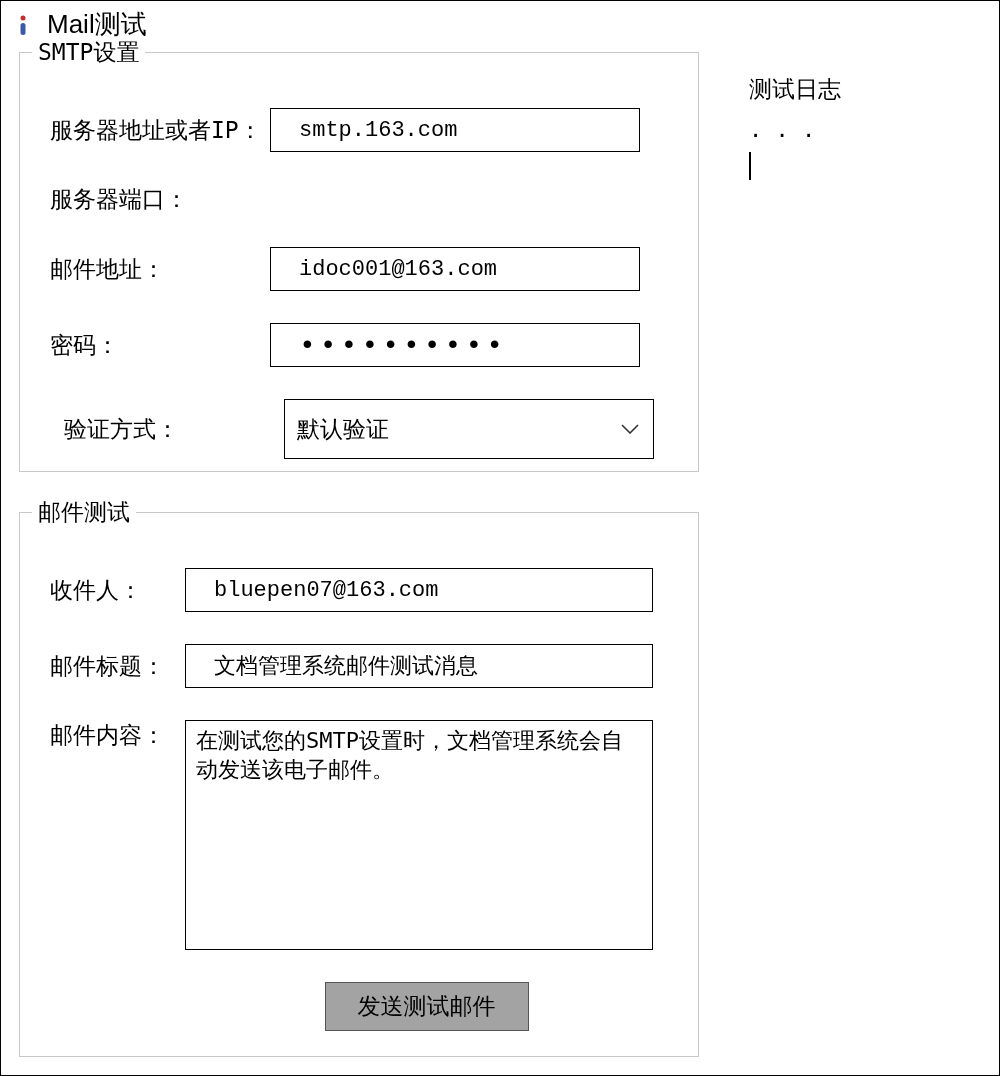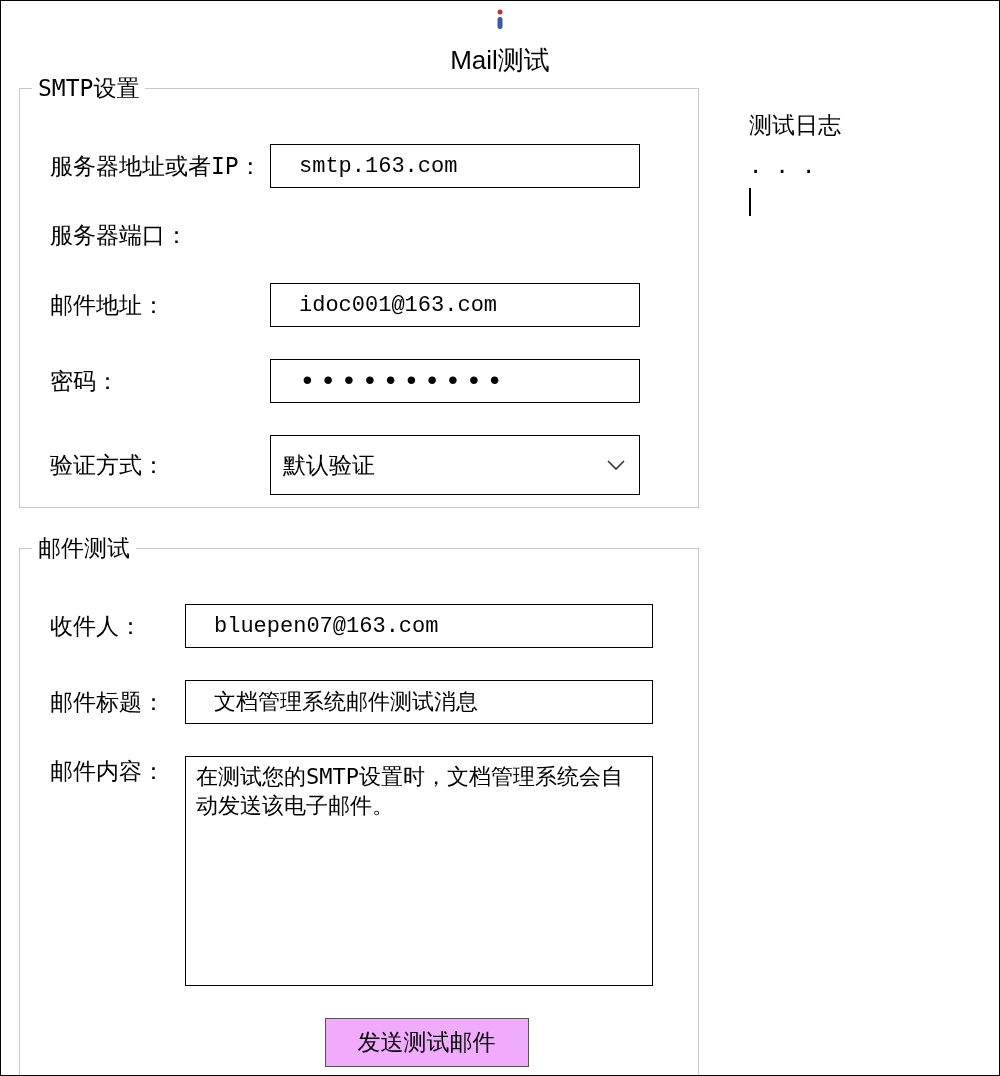--- a/index.html
+++ b/index.html
@@ -14,21 +14,20 @@
       width: 1000px;
       height: 1076px;
       border: 1px solid #000;
       position: relative;
     }
     .title-bar {
       display: flex;
       align-items: center;
       padding: 6px 10px 10px 10px;
       gap: 12px;
-      flex-direction: column;
     }
     .info-icon {
       width: 24px;
       height: 24px;
       position: relative;
       display: inline-flex;
       align-items: center;
       justify-content: center;
     }
     .info-icon svg {
@@ -136,21 +135,21 @@
       outline: none;
       line-height: 1.3;
     }
     .button-row {
       display: flex;
       justify-content: center;
       margin-top: 20px;
       padding-left: 135px;
     }
     button.send-btn {
-      background: #f0abfc;
+      background: #a3a3a3;
       border: 1px solid #555;
       font-size: 23px;
       padding: 8px 32px;
       font-family: Liberation Sans, sans-serif;
       cursor: pointer;
     }
     .log-title {
       font-size: 23px;
       margin-bottom: 6px;
     }
@@ -199,21 +198,21 @@
       <div class="form-row">
         <label>邮件地址：</label>
         <input type="text" value="idoc001@163.com" style="">
       </div>
 
       <div class="form-row">
         <label>密码：</label>
         <input type="password" value="●●●●●●●●●●" style="">
       </div>
 
-      <div class="form-row" style="margin-bottom:0;">
+      <div class="form-row" style="margin-bottom:0;justify-content:center;">
         <label>验证方式：</label>
         <div class="select-wrap">
           <span class="sel-text">默认验证</span>
           <svg class="chevron" viewBox="0 0 18 10">
             <polyline points="1,1 9,9 17,1" fill="none" stroke="#333" stroke-width="1.6"></polyline>
           </svg>
         </div>
       </div>
     </fieldset>
 

